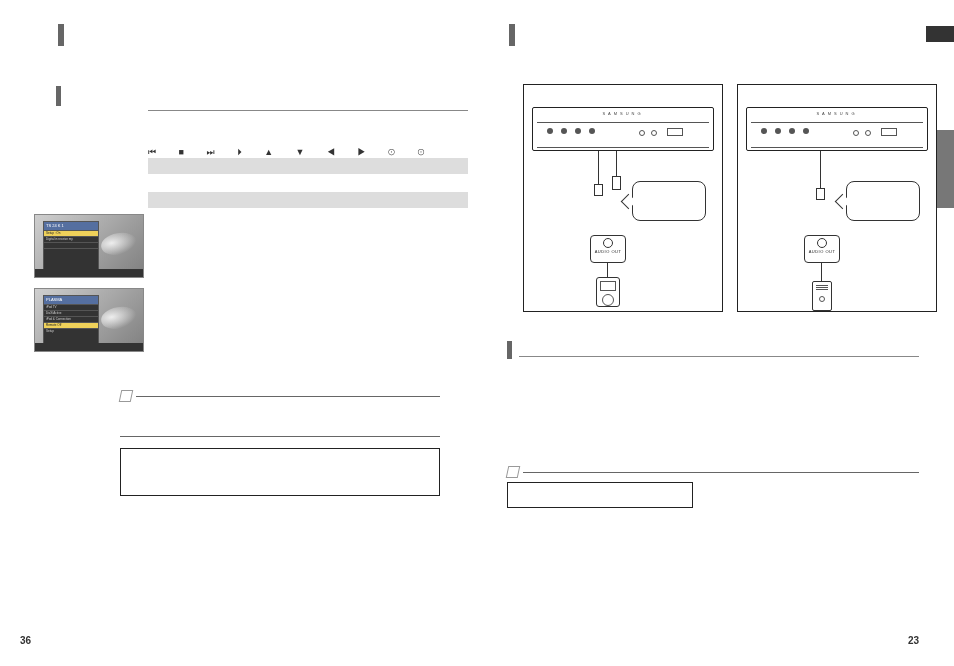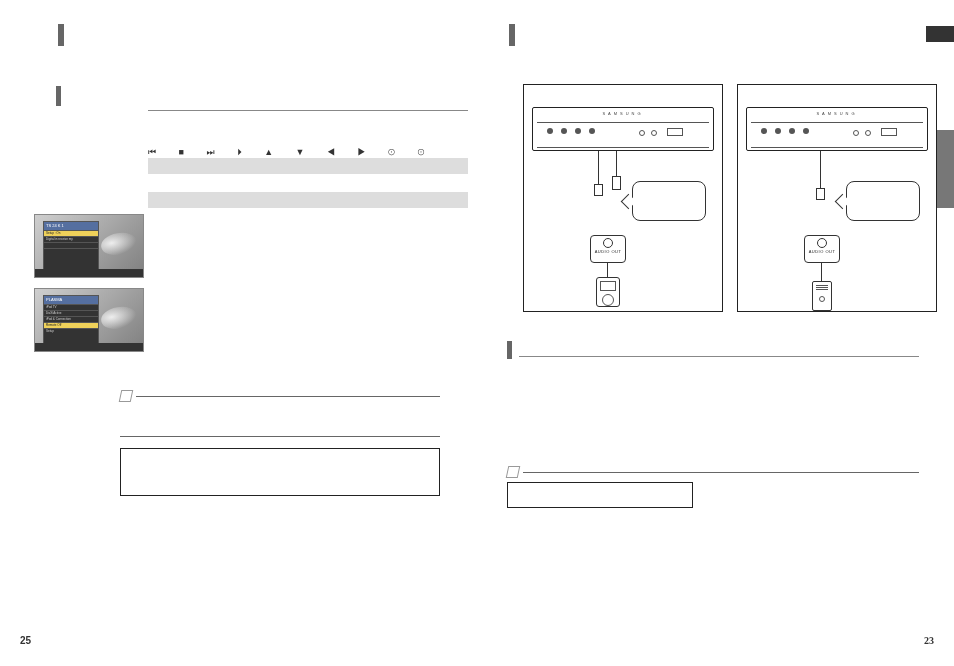--- a/index.html
+++ b/index.html
@@ -70,21 +70,21 @@
   .sec2 { position:absolute; left:30px; top:340px; }
   .sec2 .bar { display:inline-block; width:5px; height:18px; background:#666; vertical-align:middle; margin-right:6px; }
   .sec2-hr { position:absolute; left:42px; top:356px; width:400px; border-top:0.5px solid #888; }
   .r-note-icon { position:absolute; left:30px; top:466px; width:12px; height:12px; }
   .r-note-icon::before { content:""; position:absolute; inset:0; border:1px solid #999; transform:skewX(-12deg); }
   .r-note-line { position:absolute; left:46px; top:472px; width:396px; border-top:0.5px solid #666; }
   .r-note-box { position:absolute; left:30px; top:482px; width:186px; height:26px; border:1px solid #222; }
   
   .pgnum { position:absolute; bottom:20px; font-size:10px; font-weight:bold; color:#333; }
   .page-left .pgnum { left:20px; }
-  .page-right .pgnum { right:20px;font-family:Liberation Serif, serif; }
+  .page-right .pgnum { right:35px; }
 </style>
 </head>
 <body>
 
 <div class="spread">
 
   <div class="page page-left">
     <div class="tick-l"></div>
 
     <div class="section-head">
@@ -122,21 +122,21 @@
       <span>⏮  ■  ⏭  ⏵  ▲  ▼   ◀  ▶    ⊙  ⊙</span>
     </div>
     <div class="stripe"></div>
     <div class="stripe gap"></div>
 
     <div class="note-icon"></div>
     <div class="note-line"></div>
     <div class="note-line2"></div>
     <div class="note-box"></div>
 
-    <div class="pgnum">25</div>
+    <div class="pgnum">36</div>
   </div>
 
   <div class="page page-right">
     <div class="tick-l"></div>
     <div class="side-tab-top"></div>
     <div class="side-tab"></div>
 
     <div class="diagrams">
 
       <div class="diag">

